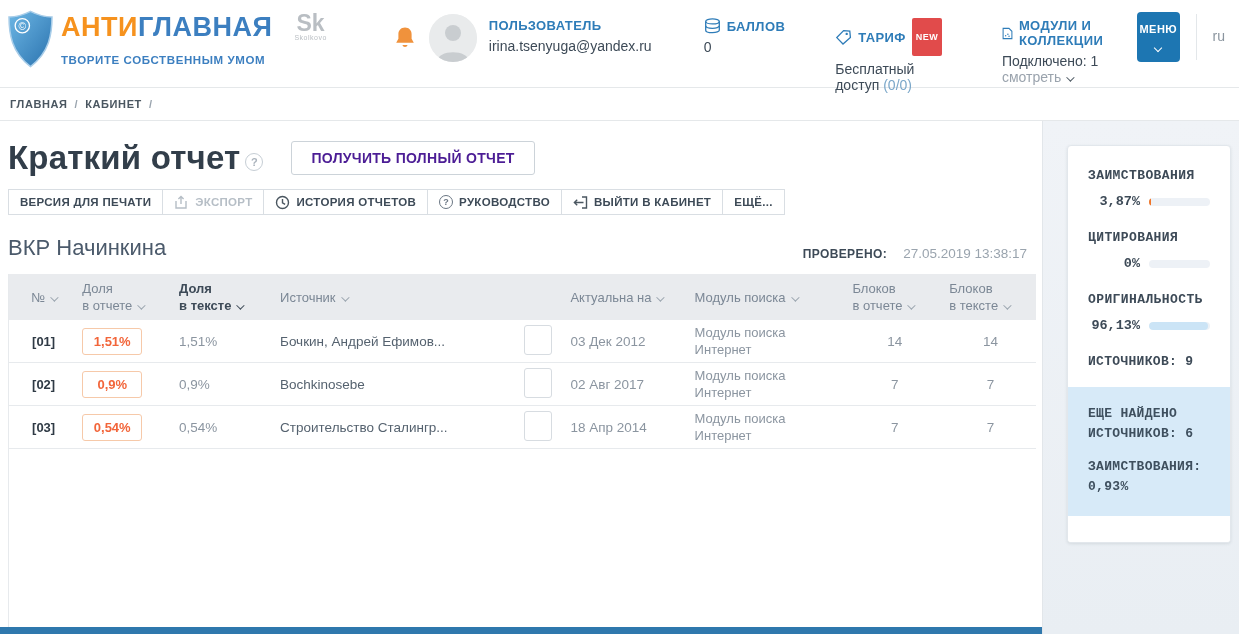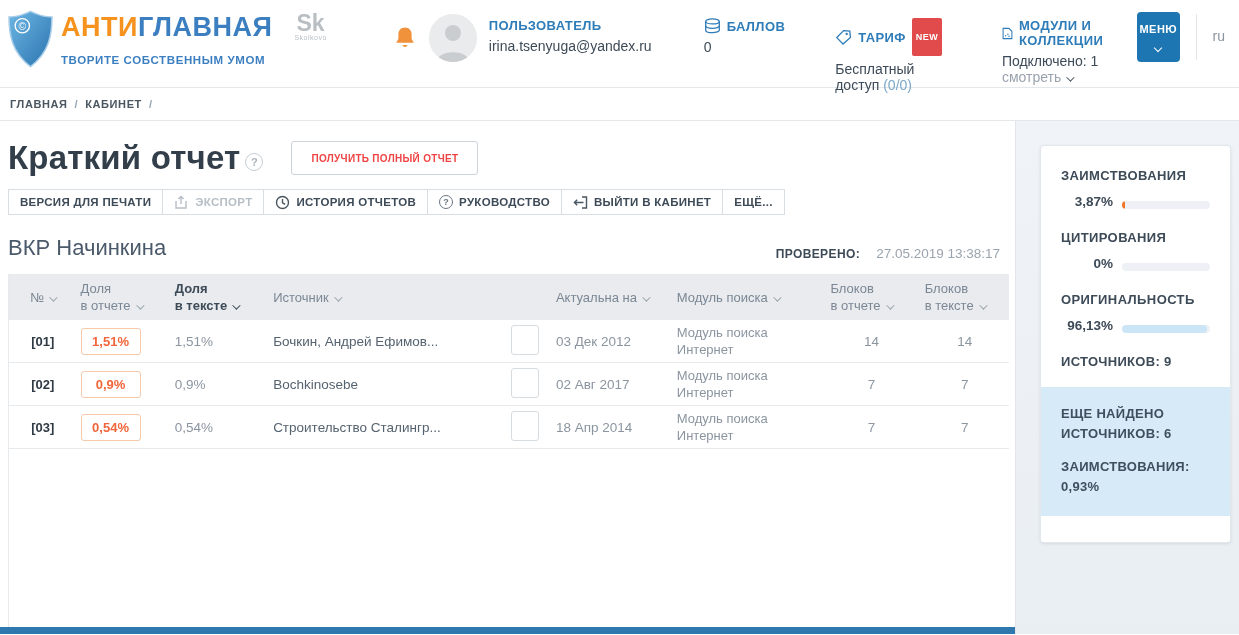--- a/index.html
+++ b/index.html
@@ -38,29 +38,29 @@
 
   
   .breadcrumb { height:33px; border-bottom:1px solid #e5e8ea; display:flex; align-items:center; padding-left:10px;
     font-size:11px; font-weight:bold; letter-spacing:.6px; color:#4a5660; }
   .breadcrumb a { color:#4a5660; text-decoration:none; cursor:pointer; }
   .breadcrumb .sep { color:#9aa4ae; margin:0 7px; }
 
   
   .content { display:flex; height:513px; }
   .main-col { flex:1; min-width:0; display:flex; flex-direction:column; padding:0 0 0 8px; }
-  .sidebar { width:224px; flex:none; background:linear-gradient(180deg,#f0f3f7,#e9eef3); border-left:1px solid #e2e6ea; }
+  .sidebar { width:197px; flex:none; background:linear-gradient(180deg,#f0f3f7,#e9eef3); border-left:1px solid #e2e6ea;font-family:Liberation Mono, monospace; }
 
   
   .title-row { display:flex; align-items:center; margin-top:18px; }
   h1 { font-size:33px; font-weight:bold; color:#323e4a; letter-spacing:.2px; }
   .q-circle { width:18px; height:18px; border:1.5px solid #c6ced5; border-radius:50%; color:#aab3bc; font-size:11px; font-weight:bold;
     display:inline-flex; align-items:center; justify-content:center; margin-left:5px; align-self:flex-end; margin-bottom:6px; cursor:pointer; }
   .full-report-btn { margin-left:28px; height:34px; padding:0 19px; background:#fff; border:1px solid #ccd3d9; border-radius:3px;
-    font-family:inherit; font-size:10px; font-weight:bold; letter-spacing:.3px; color:#ef4444; cursor:pointer; }
+    font-family:inherit; font-size:14px; font-weight:bold; letter-spacing:.3px; color:#4c1d95; cursor:pointer; }
 
   
   .toolbar { display:flex; margin-top:12px; }
   .tb-btn { height:26px; padding:0 11px; background:#fff; border:1px solid #d9dee3; margin-left:-1px;
     display:inline-flex; align-items:center; gap:6px; font-family:inherit; font-size:11.5px; font-weight:bold; letter-spacing:.3px;
     color:#3d4a57; cursor:pointer; white-space:nowrap; }
   .tb-btn:first-child { margin-left:0; }
   .tb-btn.disabled { color:#b6bec6; cursor:default; }
   .tb-btn svg { flex:none; }
   .q-mini { width:14px; height:14px; border:1.3px solid #6a7683; border-radius:50%; font-size:9px; font-weight:bold; color:#6a7683;
@@ -91,21 +91,21 @@
   .checkbox { display:inline-block; width:28px; height:30px; border:1px solid #d7dce1; border-radius:3px; background:#fff; cursor:pointer; }
 
   .footer-strip { height:7px; background:#2f78ad; margin-left:-8px; }
 
   
   .stats-card { margin:24px 8px 0 24px; background:#fff; border:1px solid #e2e7ec; border-radius:4px;
     box-shadow:0 1px 3px rgba(60,70,80,.12); overflow:hidden; }
   .card-top { padding:22px 20px 0 20px; }
   .stat { margin-bottom:21px; }
   .stat-label { font-size:13px; font-weight:bold; letter-spacing:.4px; color:#3d4a57; margin-bottom:11px; }
-  .stat-row { display:flex; align-items:flex-end; }
+  .stat-row { display:flex; align-items:center; }
   .stat-value { width:52px; text-align:right; font-size:13.5px; font-weight:bold; color:#3d4a57; flex:none; }
   .track { flex:1; height:8px; background:#edf1f6; border-radius:4px; margin-left:9px; overflow:hidden; }
   .fill { display:block; height:100%; border-radius:4px; }
   .fill.orange { background:#f0762a; min-width:0; }
   .fill.blue { background:#cbe4f6; }
   .sources-total { font-size:13px; font-weight:bold; letter-spacing:.3px; color:#3d4a57; padding-bottom:18px; }
   .more-box { background:#d7eaf8; padding:17px 20px 19px 20px; font-size:13px; font-weight:bold; letter-spacing:.3px; color:#3e4f5e; line-height:20px; }
   .more-box .mt { margin-top:13px; }
   .card-foot { height:26px; background:#fff; }
 </style>

